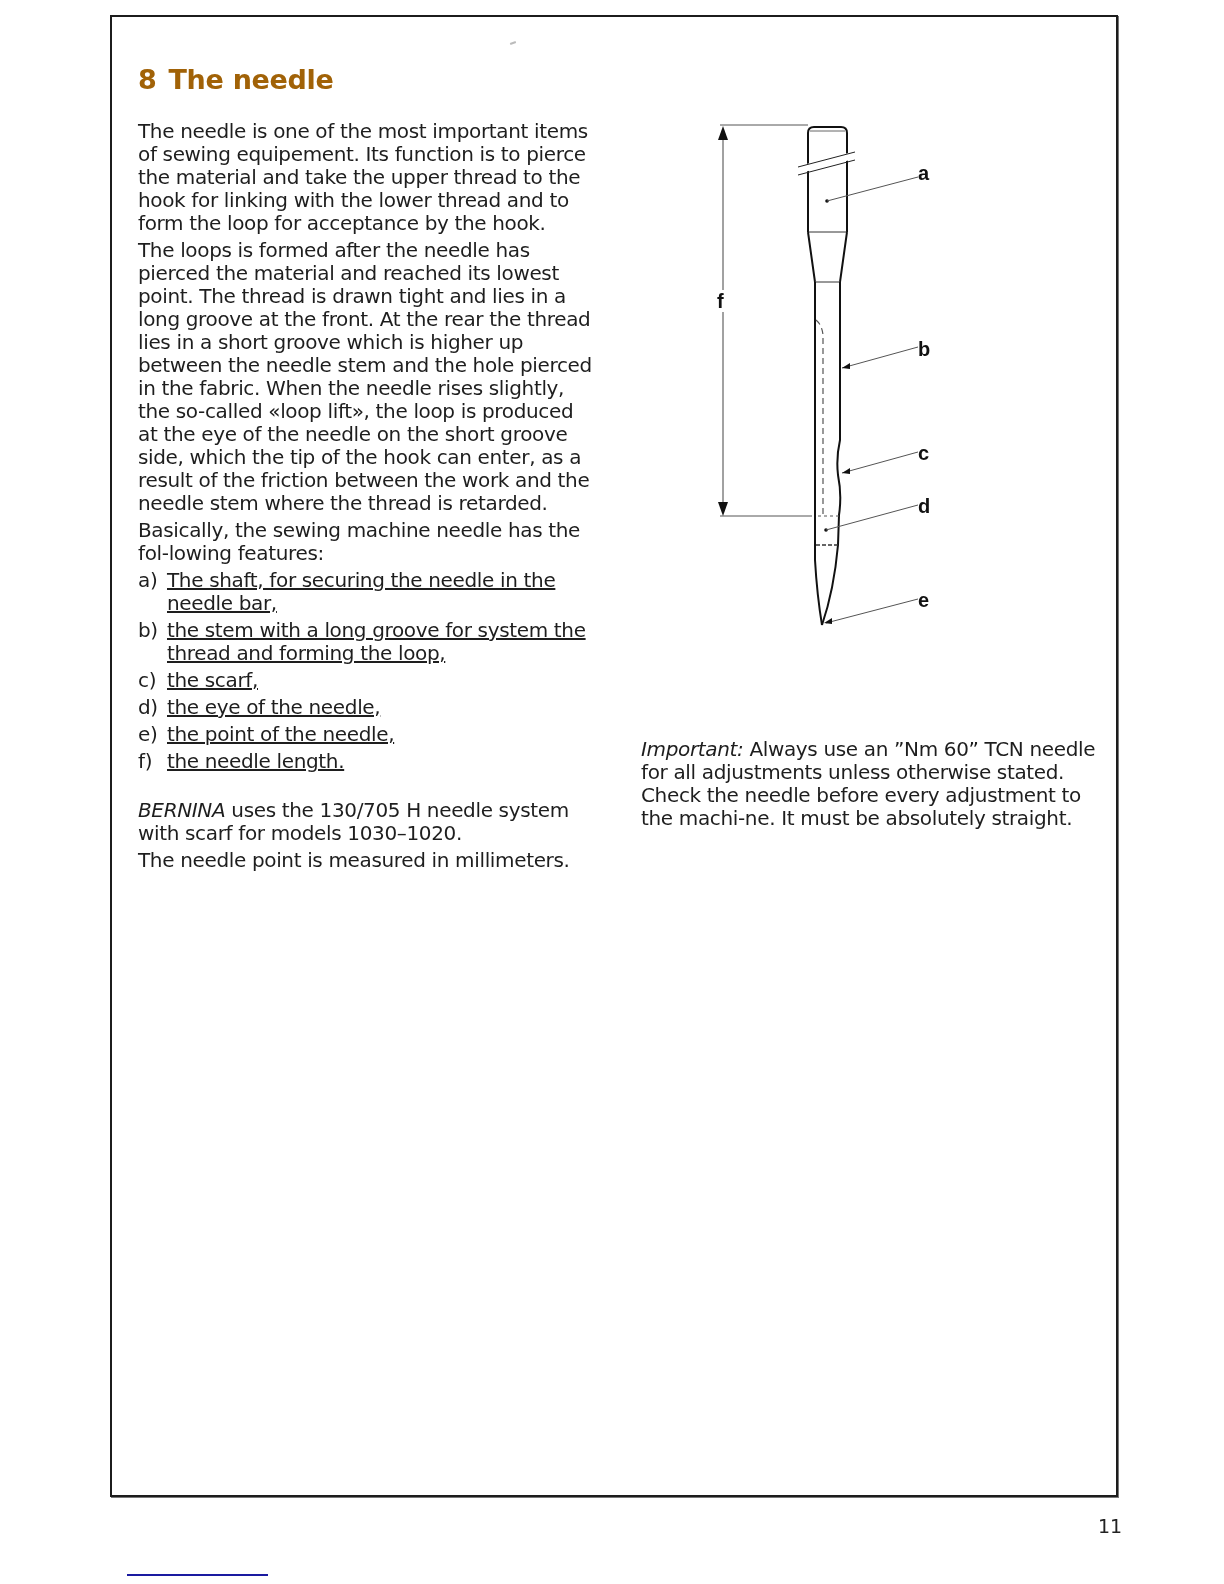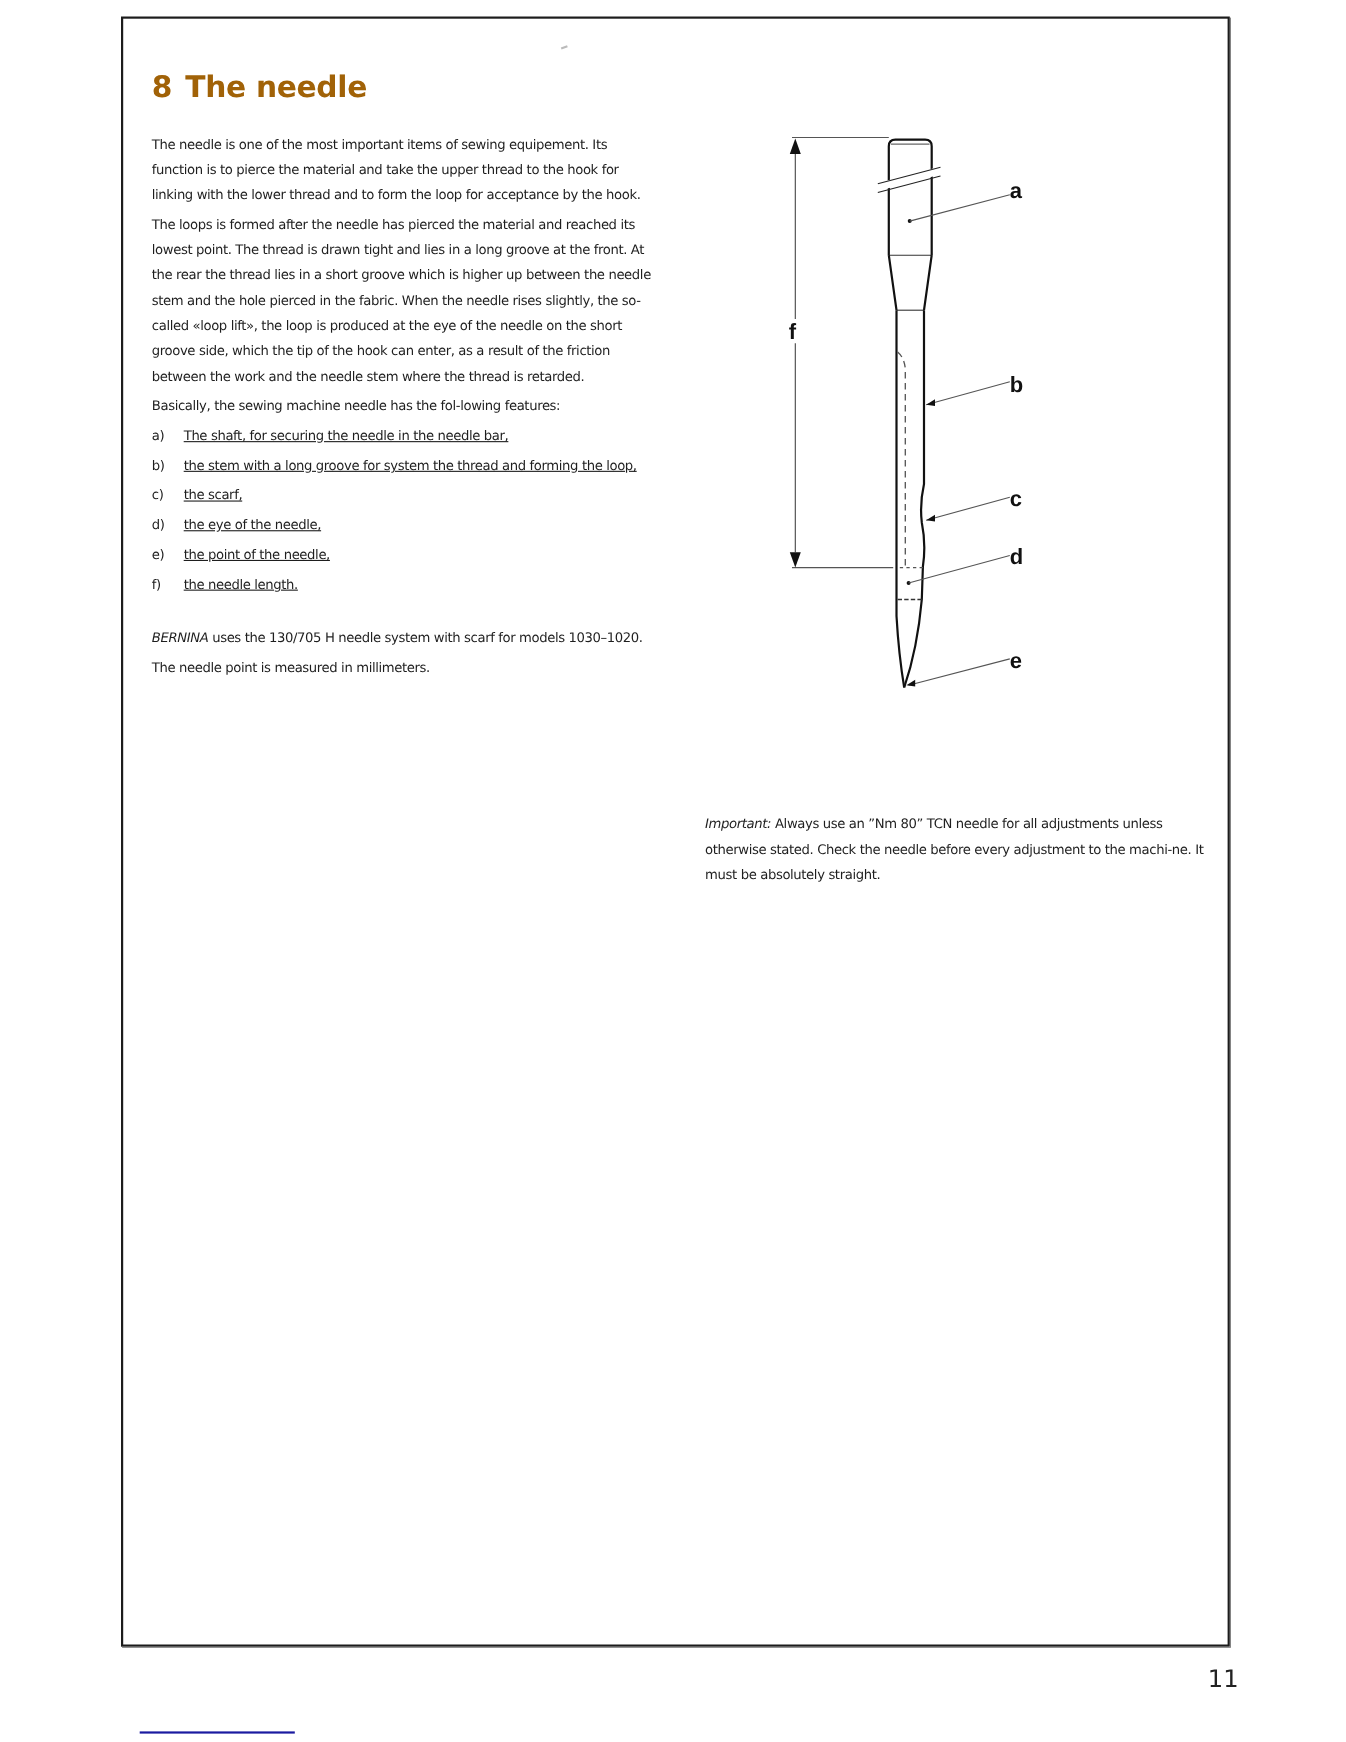--- a/index.html
+++ b/index.html
@@ -4,35 +4,35 @@
 <style>
   html, body { margin: 0; padding: 0; background: #ffffff; }
   body { width: 1224px; height: 1584px; position: relative; overflow: hidden;
          font-family: "DejaVu Sans", sans-serif; color: #1a1a1a; }
   .page-frame { position: absolute; left: 110px; top: 15px; width: 1004px; height: 1478px;
                 border: 2px solid #1c1c1c; box-shadow: 1px 1px 0 #777; }
   .title { position: absolute; left: 138px; top: 64px; margin: 0;
            font-family: "DejaVu Sans", sans-serif; font-weight: bold; font-size: 27px;
            letter-spacing: -0.3px; color: #a16207; }
   .title .num { margin-right: 12px; }
-  .col { position: absolute; font-size: 12px; line-height: 23px; color: #1e1e1e;
+  .col { position: absolute; font-size: 20px; line-height: 23px; color: #1e1e1e;
          letter-spacing: -0.35px; }
   .col p { margin: 0; }
   .col-left { left: 138px; top: 120px; width: 460px; }
   .col-right { left: 641px; top: 716px; width: 460px; }
   .gap-s { height: 4px; }
   .gap-l { height: 22px; }
   .list { margin: 4px 0 0 0; padding: 0; list-style: none; }
   .list li { display: flex; margin-bottom: 4px; }
   .list .mark { width: 29px; flex: 0 0 29px; }
   .list .txt { flex: 1; text-decoration: underline; }
   .italic { font-style: italic; }
   .diagram { position: absolute; left: 700px; top: 110px; }
   .diagram text { font-family: "Liberation Sans", sans-serif; font-weight: bold; font-size: 20px; fill: #111; }
-  .page-number { position: absolute; left: 1098px; top: 1515px; font-size: 22px; color: #222; }
+  .page-number { position: absolute; left: 1098px; top: 1515px; font-size: 19px; color: #222; }
   .footer-link { position: absolute; left: 127px; top: 1574px; width: 141px; height: 2px; background: #1a1aa0; }
   .speck { position: absolute; left: 510px; top: 42px; width: 6px; height: 2px; background: #bbb; transform: rotate(-20deg); }
 </style>
 </head>
 <body>
 
 <div class="page-frame"></div>
 <div class="speck"></div>
 
 <h1 class="title">
@@ -119,17 +119,17 @@
 
   <text x="918" y="180">a</text>
   <text x="918" y="356">b</text>
   <text x="918" y="460">c</text>
   <text x="918" y="513">d</text>
   <text x="918" y="607">e</text>
 </svg>
 
 <div class="col col-right">
   <div class="gap-l"></div>
-  <p><span class="italic">Important:</span><span> Always use an ”Nm 80” TCN needle for all adjustments unless otherwise stated. Check the needle before every adjustment to the machi-ne. It must be absolutely straight.</span></p>
+  <p><span class="italic">Important:</span><span> Always use an ”Nm 60” TCN needle for all adjustments unless otherwise stated. Check the needle before every adjustment to the machi-ne. It must be absolutely straight.</span></p>
 </div>
 
 <div class="page-number">11</div>
 <div class="footer-link"></div>
 
 </body></html>

